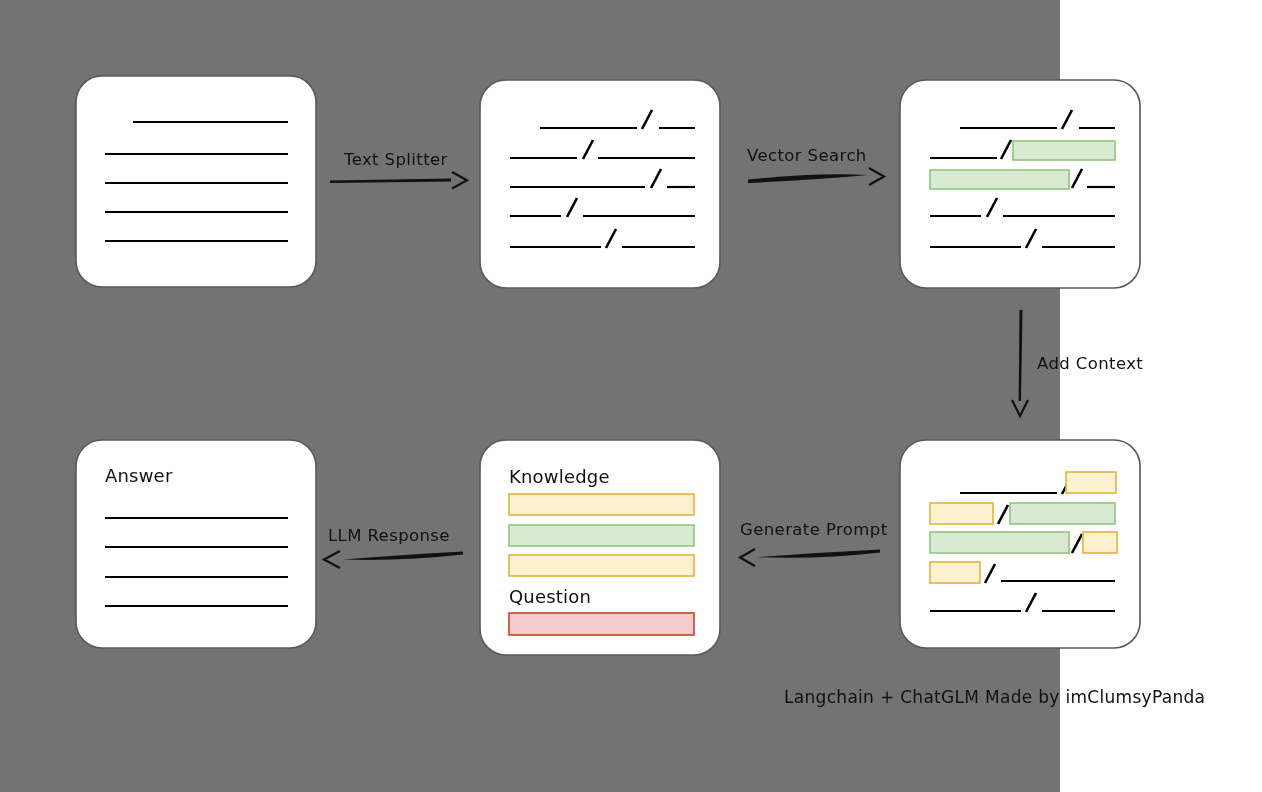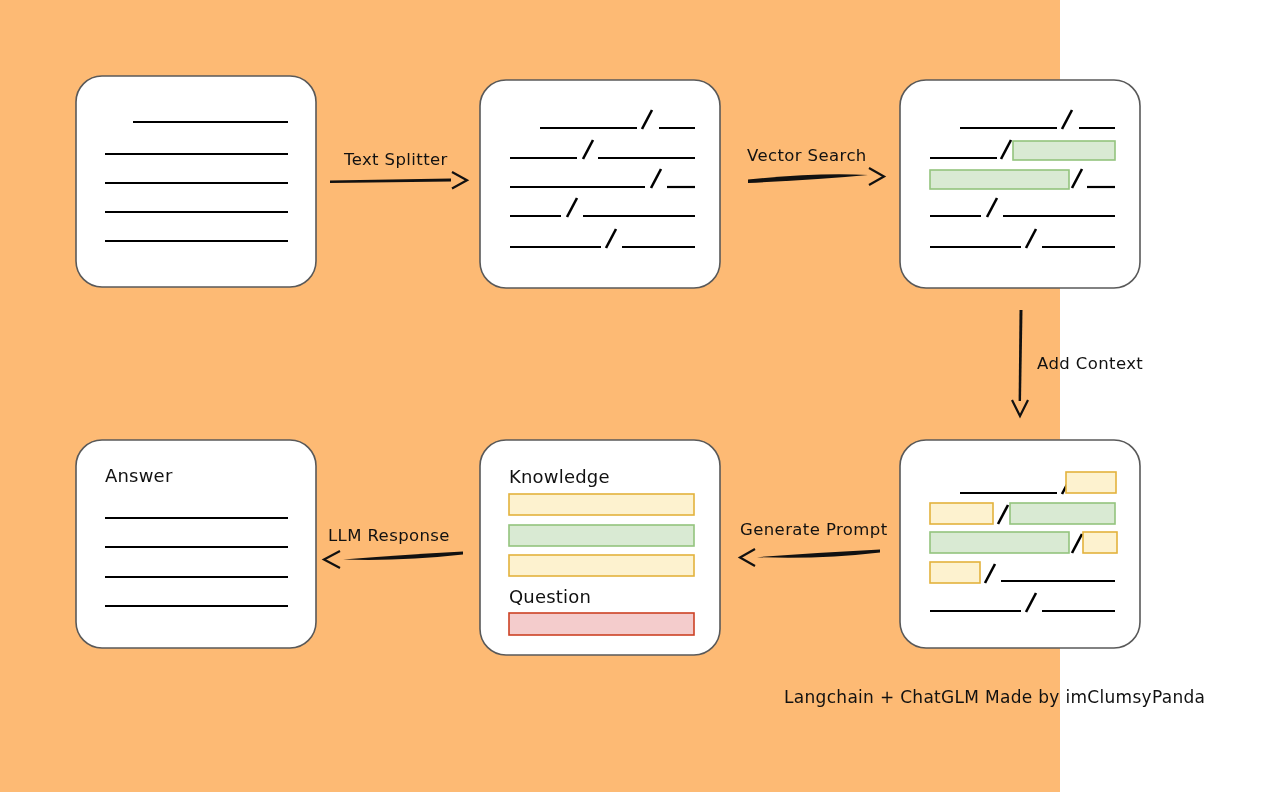--- a/index.html
+++ b/index.html
@@ -10,21 +10,21 @@
   body {
     width: 1262px;
     height: 792px;
     font-family: "DejaVu Sans", sans-serif;
     overflow: hidden;
   }
   #diagram-root {
     position: relative;
     width: 1060px;
     height: 792px;
-    background: #fdba74;
+    background: #737373;
   }
   svg.canvas {
     position: absolute;
     top: 0;
     left: 0;
     width: 1262px;
     height: 792px;
   }
   .box-outline {
     fill: #ffffff;

